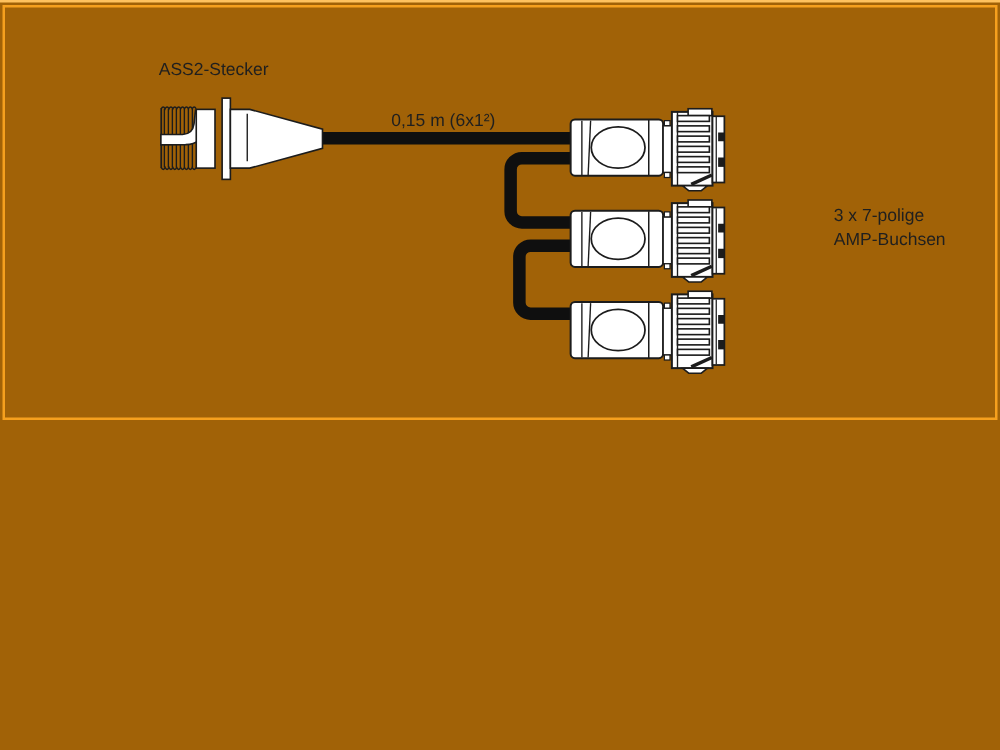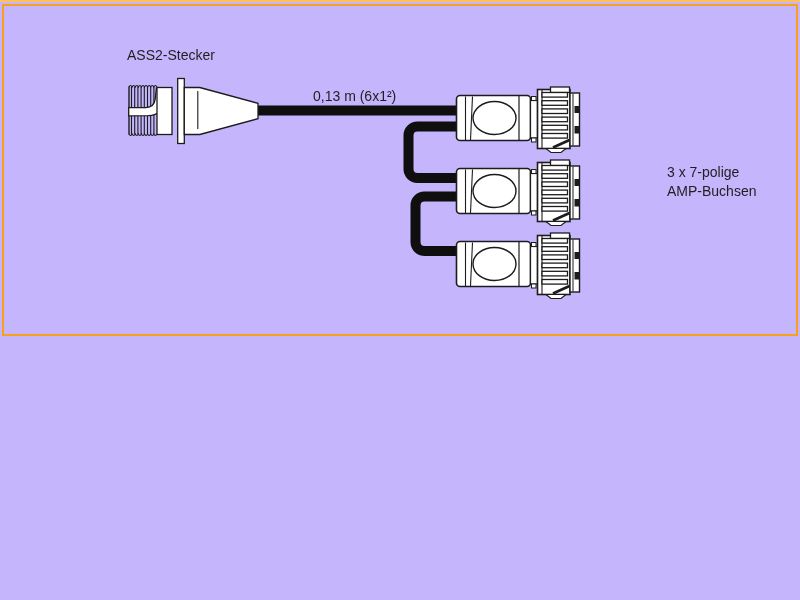--- a/index.html
+++ b/index.html
@@ -1,19 +1,19 @@
 <!DOCTYPE html>
 <html><head>
 <meta charset="utf-8">
 <style>
   html,body{margin:0;padding:0;background:#fff;}
   #screen{
     position:relative;
     width:800px;height:600px;
-    background:#c4b5fd;
+    background:#a16207;
     overflow:hidden;
     font-family:"Liberation Sans",sans-serif;
   }
   .top-accent{
     position:absolute;left:0;top:0;width:800px;height:2px;
     background:#ffc25e;
   }
   .frame{
     position:absolute;left:2px;top:4px;width:796px;height:332px;
     box-sizing:border-box;
@@ -110,20 +110,20 @@
       </g>
     </defs>
 
     <use href="#amp-socket" transform="translate(0,0)"></use>
     <use href="#amp-socket" transform="translate(0,73)"></use>
     <use href="#amp-socket" transform="translate(0,146)"></use>
   </svg>
 
   <div class="lbl lbl-plug">ASS2-Stecker</div>
 
-  <div class="lbl lbl-cable">0,13 m (6x1²)</div>
+  <div class="lbl lbl-cable">0,15 m (6x1²)</div>
 
   <div class="lbl lbl-sockets">
     <div>3 x 7-polige</div>
     <div>AMP-Buchsen</div>
   </div>
 
 </div>
 
 </body></html>

